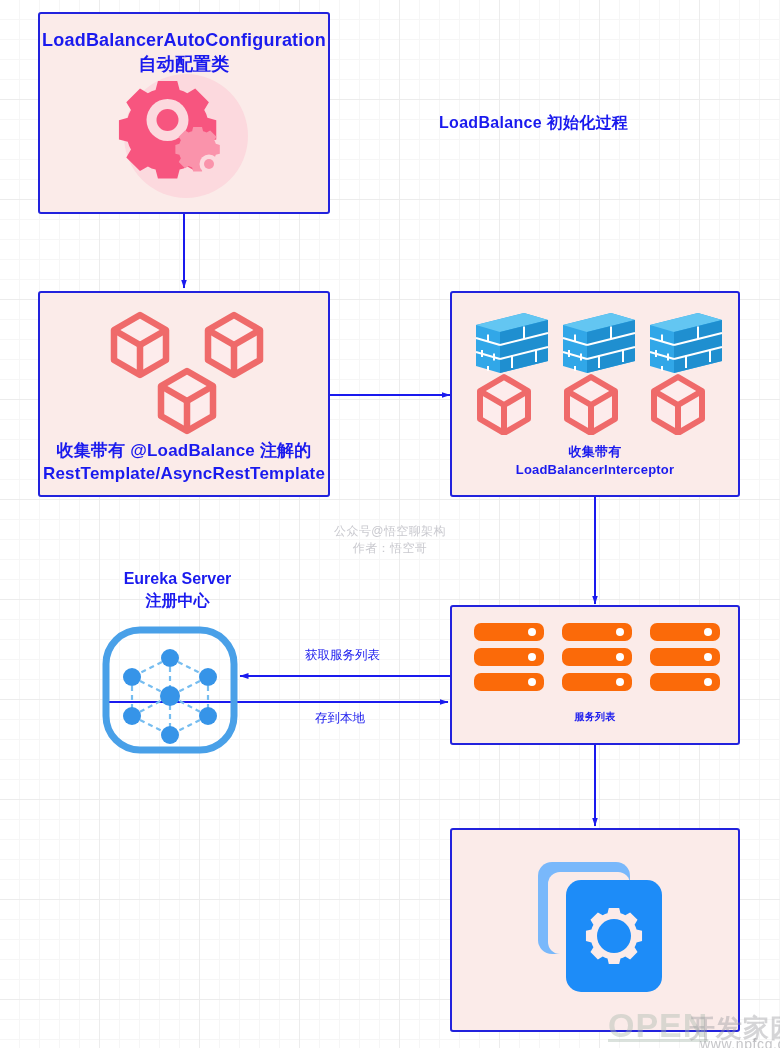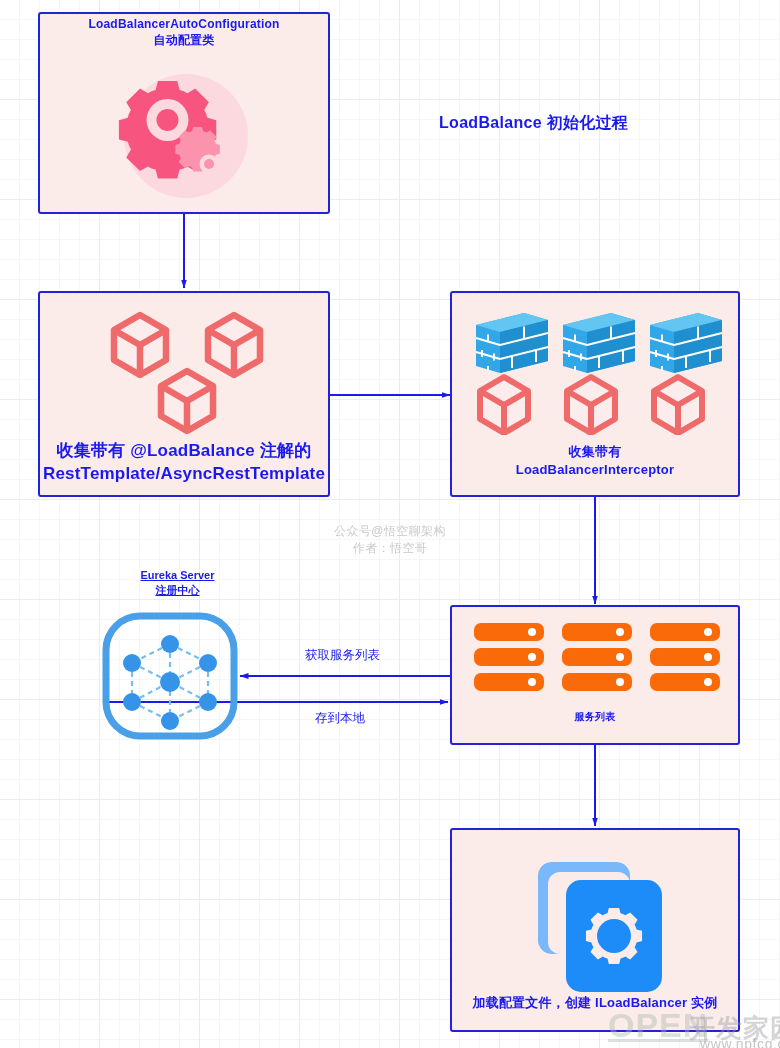--- a/index.html
+++ b/index.html
@@ -60,25 +60,25 @@
     font-weight: normal;
     font-size: 12.5px;
     white-space: nowrap;
     text-align: center;
   }
 
   .small-label {
     position: absolute;
     color: #1a1aee;
     font-weight: bold;
-    font-size: 11px;
+    font-size: 16px;
     line-height: 1.4;
     text-align: center;
     white-space: pre-line;
-    left: 0; right: 0; text-decoration: underline;
+    left: 0; right: 0;
   }
 
   .watermark-center {
     position: absolute;
     color: #c9c9cf;
     font-size: 12px;
     line-height: 1.45;
     text-align: center;
     white-space: pre-line;
     letter-spacing: 0.4px;
@@ -138,21 +138,21 @@
     <line x1="450" y1="676" x2="240" y2="676" stroke="#1a1aee" stroke-width="2" marker-end="url(#arrow)"></line>
 
     <line x1="106" y1="702" x2="448" y2="702" stroke="#1a1aee" stroke-width="2" marker-end="url(#arrow)"></line>
 
     <line x1="595" y1="745" x2="595" y2="826" stroke="#1a1aee" stroke-width="2" marker-end="url(#arrow)"></line>
   </svg>
 
   <div class="title" style="left:439px; top:113px;">LoadBalance 初始化过程</div>
 
   <div class="node" style="left:38px; top:12px; width:292px; height:202px;">
-    <div class="node-label" style="top:2px; font-size:12px;">LoadBalancerAutoConfiguration
+    <div class="node-label" style="top:14px; font-size:18px;">LoadBalancerAutoConfiguration
 自动配置类</div>
     <svg class="icon" style="left:64px; top:48px;" width="165" height="145" viewBox="0 0 165 145">
       <circle cx="82" cy="74" r="62" fill="#fcd9de"></circle>
 
       <g fill="#f7557f">
         <path d="M69.5 36 h21 l2.6 9.6 a31 31 0 0 1 8.3 3.5 l8.6-5.1 14.9 14.9 -5.1 8.6 a31 31 0 0 1 3.5 8.3 l9.6 2.6 v21 l-9.6 2.6 a31 31 0 0 1 -3.5 8.3 l5.1 8.6 -14.9 14.9 -8.6-5.1 a31 31 0 0 1 -8.3 3.5 l-2.6 9.6 h-21 l-2.6-9.6 a31 31 0 0 1 -8.3-3.5 l-8.6 5.1 -14.9-14.9 5.1-8.6 a31 31 0 0 1 -3.5-8.3 l-9.6-2.6 v-21 l9.6-2.6 a31 31 0 0 1 3.5-8.3 l-5.1-8.6 14.9-14.9 8.6 5.1 a31 31 0 0 1 8.3-3.5 z" transform="translate(-10,-14) scale(0.92)"></path>
       </g>
       <circle cx="63.5" cy="58" r="21" fill="#fcd9de"></circle>
       <circle cx="63.5" cy="58" r="11" fill="#f7557f"></circle>
 
@@ -343,21 +343,20 @@
   <div class="node" style="left:450px; top:828px; width:290px; height:204px;">
     <svg class="icon" style="left:62px; top:22px;" width="170" height="150" viewBox="0 0 170 150">
       <rect x="24" y="10" width="92" height="92" rx="14" fill="#79b8fb"></rect>
       <rect x="34" y="20" width="82" height="82" rx="12" fill="#fbebe9"></rect>
       <rect x="52" y="28" width="96" height="112" rx="15" fill="#1d8cf8"></rect>
       <g fill="#fbebe9" transform="translate(100,84)">
         <path d="M-7 -38 h14 l1.8 7.4 a26 26 0 0 1 6.4 2.7 l6.6-4 10 10 -4 6.6 a26 26 0 0 1 2.7 6.4 l7.4 1.8 v14 l-7.4 1.8 a26 26 0 0 1 -2.7 6.4 l4 6.6 -10 10 -6.6-4 a26 26 0 0 1 -6.4 2.7 l-1.8 7.4 h-14 l-1.8-7.4 a26 26 0 0 1 -6.4-2.7 l-6.6 4 -10-10 4-6.6 a26 26 0 0 1 -2.7-6.4 l-7.4-1.8 v-14 l7.4-1.8 a26 26 0 0 1 2.7-6.4 l-4-6.6 10-10 6.6 4 a26 26 0 0 1 6.4-2.7 z" transform="scale(0.74)"></path>
       </g>
       <circle cx="100" cy="84" r="17" fill="#1d8cf8"></circle>
     </svg>
-    <div class="node-label" style="top:164px; font-size:13px;">加载配置文件，创建 ILoadBalancer 实例</div>
   </div>
 
   <div class="edge-label" style="left:305px; top:647px;">获取服务列表</div>
   <div class="edge-label" style="left:315px; top:710px;">存到本地</div>
 
   <div class="watermark-center" style="left:305px; top:523px; width:170px;">公众号@悟空聊架构
 作者：悟空哥</div>
 
   <div class="watermark-open" style="left:608px; top:1006px;text-decoration:underline;">OPEN</div>
   <div class="watermark-cn" style="left:689px; top:1011px;">开发家园</div>

